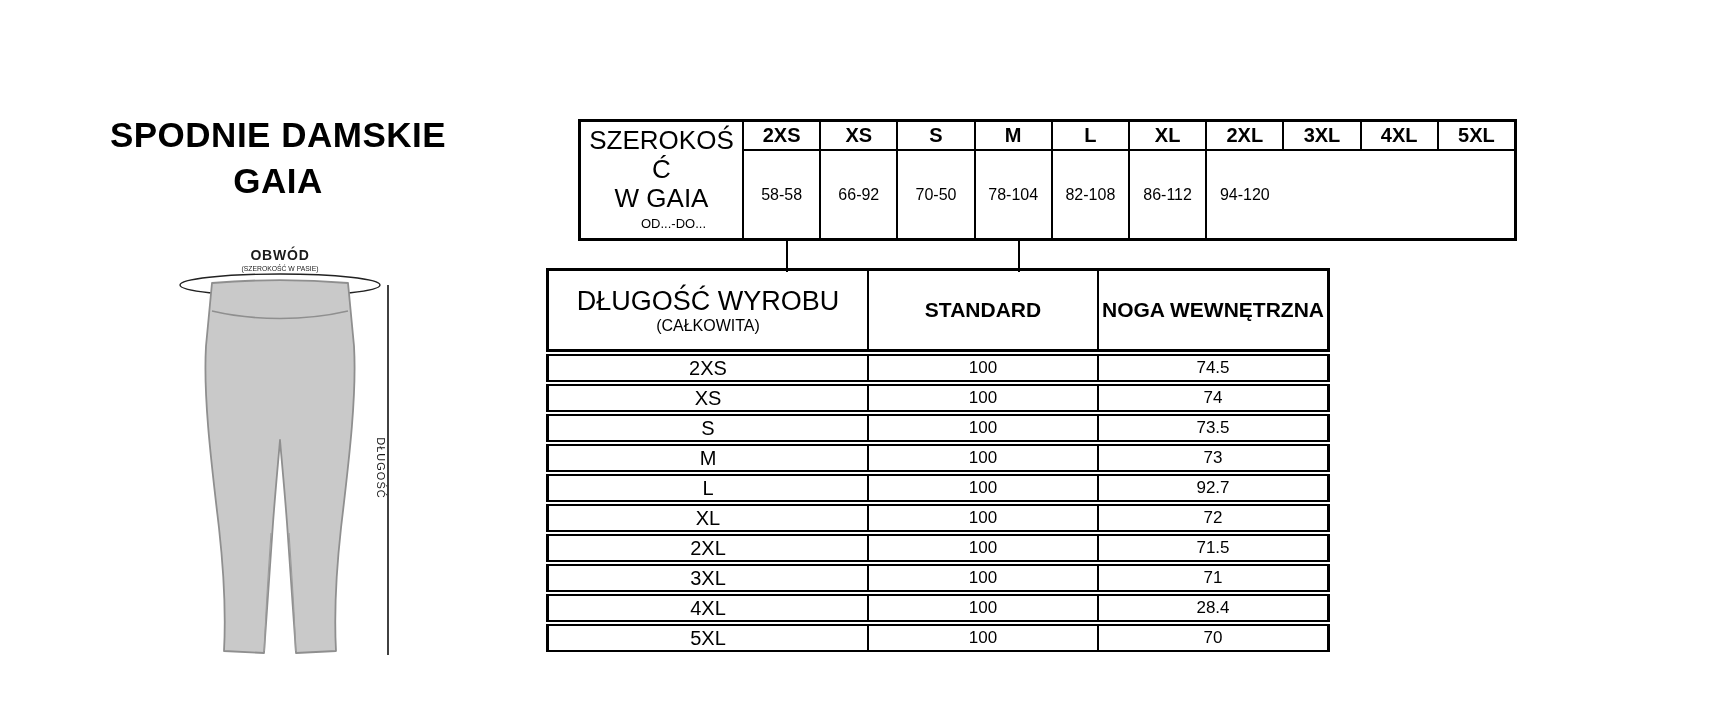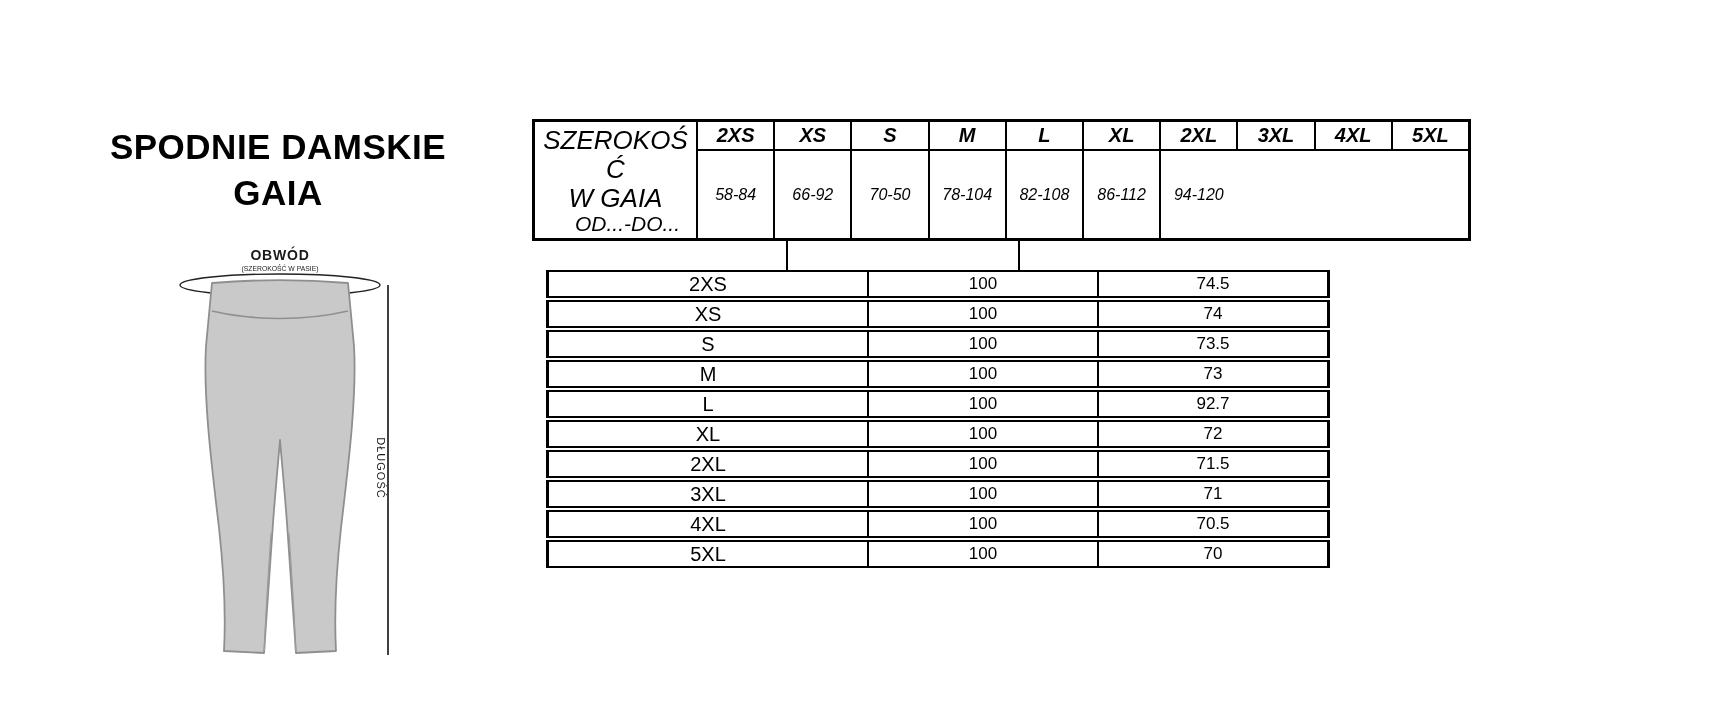--- a/index.html
+++ b/index.html
@@ -1,34 +1,34 @@
 <!DOCTYPE html>
 <html><head>
 <meta charset="utf-8">
 <style>
   * { margin:0; padding:0; box-sizing:border-box; }
   html,body { background:#ffffff; }
   body { font-family:"Liberation Sans","DejaVu Sans",sans-serif; color:#000; }
   #canvas { position:relative; width:1724px; height:716px; background:#fff; overflow:hidden; }
 
   
-  #title-block { position:absolute; left:28px; top:124px; width:500px; text-align:center; }
+  #title-block { position:absolute; left:28px; top:112px; width:500px; text-align:center; }
   #title-block .tline { font-size:35px; font-weight:bold; line-height:46px; letter-spacing:0.5px; }
 
   
   #pants-diagram { position:absolute; left:150px; top:228px; width:250px; height:432px; }
 
   
-  #waist-table { position:absolute; left:532px; top:119px; width:939px; height:122px;
+  #waist-table { position:absolute; left:578px; top:119px; width:939px; height:122px;
                  border:3px solid #000; display:grid;
-                 grid-template-columns:161px repeat(10,1fr); grid-template-rows:29px 1fr;font-style:italic; }
+                 grid-template-columns:161px repeat(10,1fr); grid-template-rows:29px 1fr; }
   .t1c { display:flex; align-items:center; justify-content:center; }
   .t1-head { grid-row:1 / 3; grid-column:1; flex-direction:column; text-align:center;
              font-size:26px; line-height:29px; overflow-wrap:anywhere; padding:0 2px; }
-  .t1-head .od { font-size:21px; line-height:22px;margin-left:24px; }
+  .t1-head .od { font-size:13px; line-height:22px;margin-left:24px; }
   .t1-size { border-left:2px solid #000; border-bottom:2px solid #000;
              font-weight:bold; font-size:20px; }
   .t1-range { border-left:2px solid #000; font-size:16px; }
 
   
   .connector { position:absolute; width:2px; background:#000; top:238px; height:34px; }
   #connector-1 { left:786px; }
   #connector-2 { left:1018px; }
 
   
@@ -96,33 +96,45 @@
   <div class="t1c t1-size">2XS</div>
       <div class="t1c t1-size">XS</div>
       <div class="t1c t1-size">S</div>
       <div class="t1c t1-size">M</div>
       <div class="t1c t1-size">L</div>
       <div class="t1c t1-size">XL</div>
       <div class="t1c t1-size">2XL</div>
       <div class="t1c t1-size">3XL</div>
       <div class="t1c t1-size">4XL</div>
       <div class="t1c t1-size">5XL</div>
-      <div class="t1c t1-range">58-84</div>
+      <div class="t1c t1-range">58-58</div>
       <div class="t1c t1-range">66-92</div>
       <div class="t1c t1-range">70-50</div>
       <div class="t1c t1-range">78-104</div>
       <div class="t1c t1-range">82-108</div>
       <div class="t1c t1-range">86-112</div>
       <div class="t1c t1-range">94-120</div>
     </div>
 
   <div class="connector" id="connector-1"></div>
   <div class="connector" id="connector-2"></div>
 
   <div id="length-table">
+    <div id="length-header">
+      <div class="t2h">
+        <span class="big">DŁUGOŚĆ WYROBU</span>
+        <span class="small">(CAŁKOWITA)</span>
+      </div>
+      <div class="t2h">
+        <span class="bold">STANDARD</span>
+      </div>
+      <div class="t2h">
+        <span class="bold">NOGA WEWNĘTRZNA</span>
+      </div>
+    </div>
     <div id="length-rows">
 
     <div class="t2-row">
           <div class="t2c sizecol">2XS</div>
           <div class="t2c">100</div>
           <div class="t2c">74.5</div>
         </div>
         <div class="t2-row">
           <div class="t2c sizecol">XS</div>
           <div class="t2c">100</div>
@@ -154,21 +166,21 @@
           <div class="t2c">71.5</div>
         </div>
         <div class="t2-row">
           <div class="t2c sizecol">3XL</div>
           <div class="t2c">100</div>
           <div class="t2c">71</div>
         </div>
         <div class="t2-row">
           <div class="t2c sizecol">4XL</div>
           <div class="t2c">100</div>
-          <div class="t2c">70.5</div>
+          <div class="t2c">28.4</div>
         </div>
         <div class="t2-row">
           <div class="t2c sizecol">5XL</div>
           <div class="t2c">100</div>
           <div class="t2c">70</div>
         </div>
       </div>
   </div>
 
 </div>

